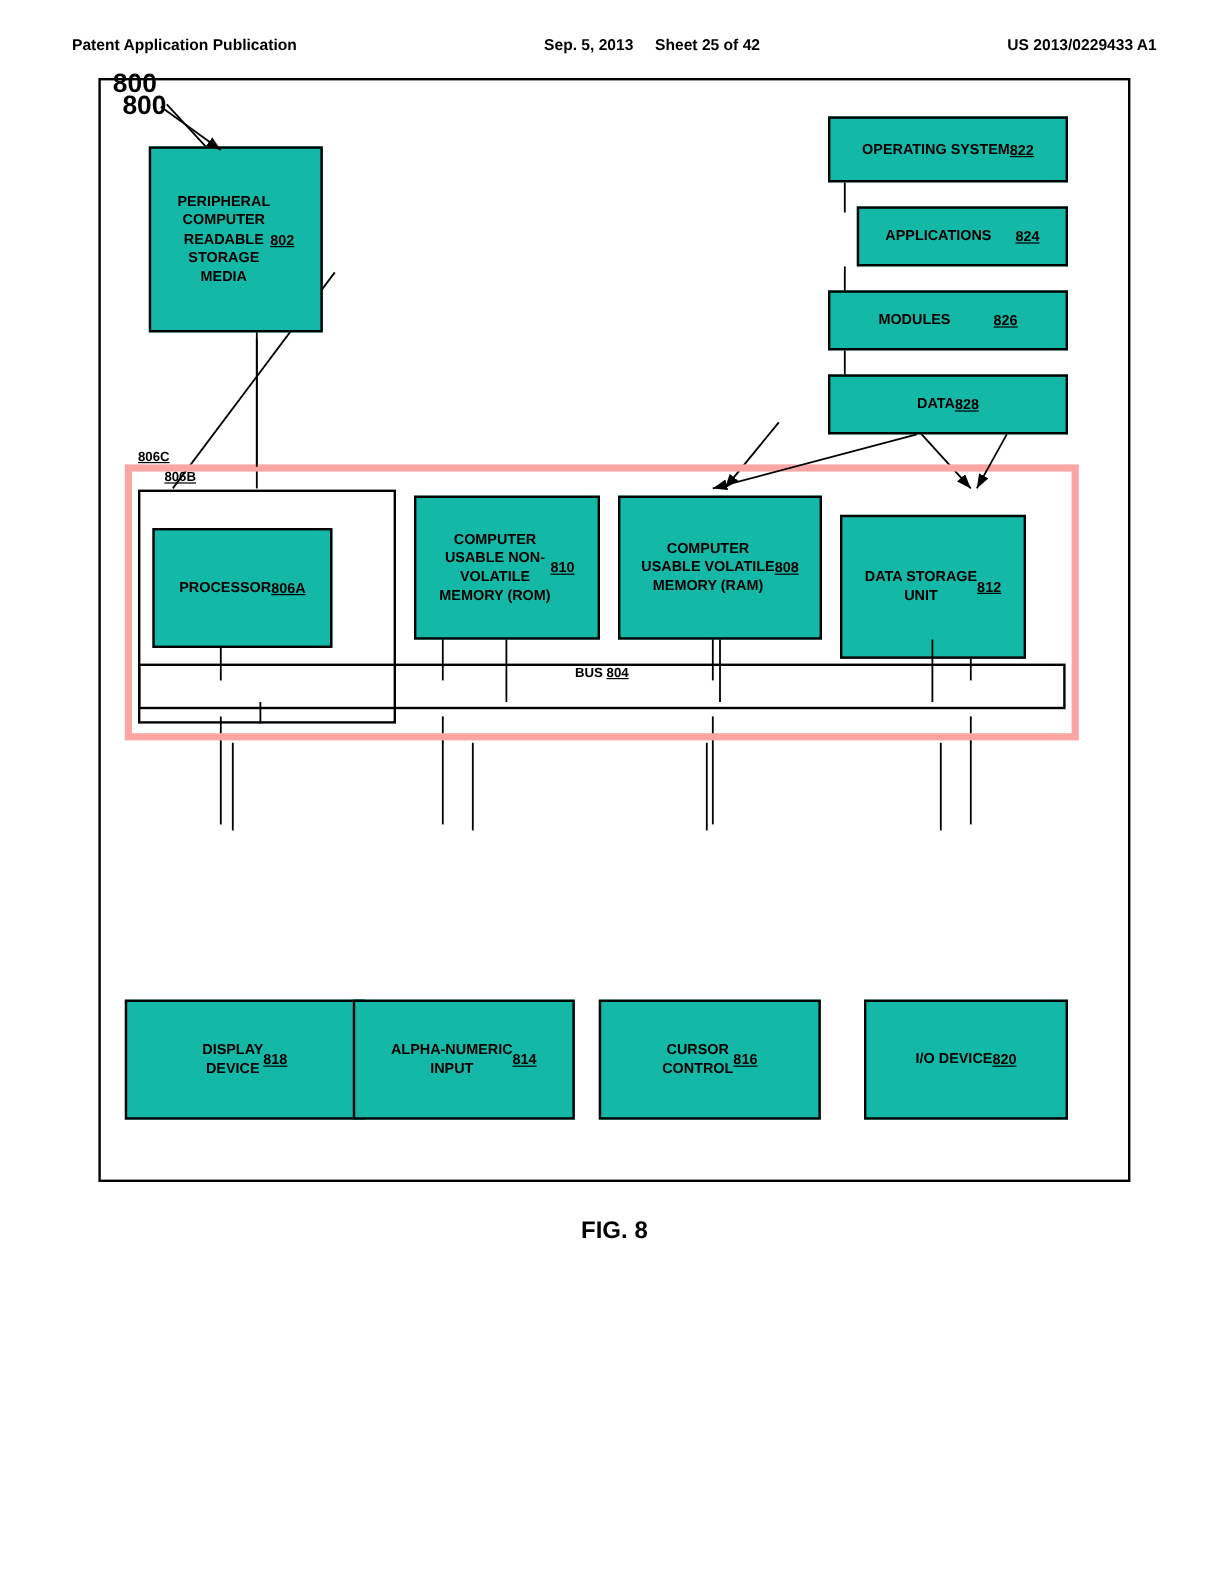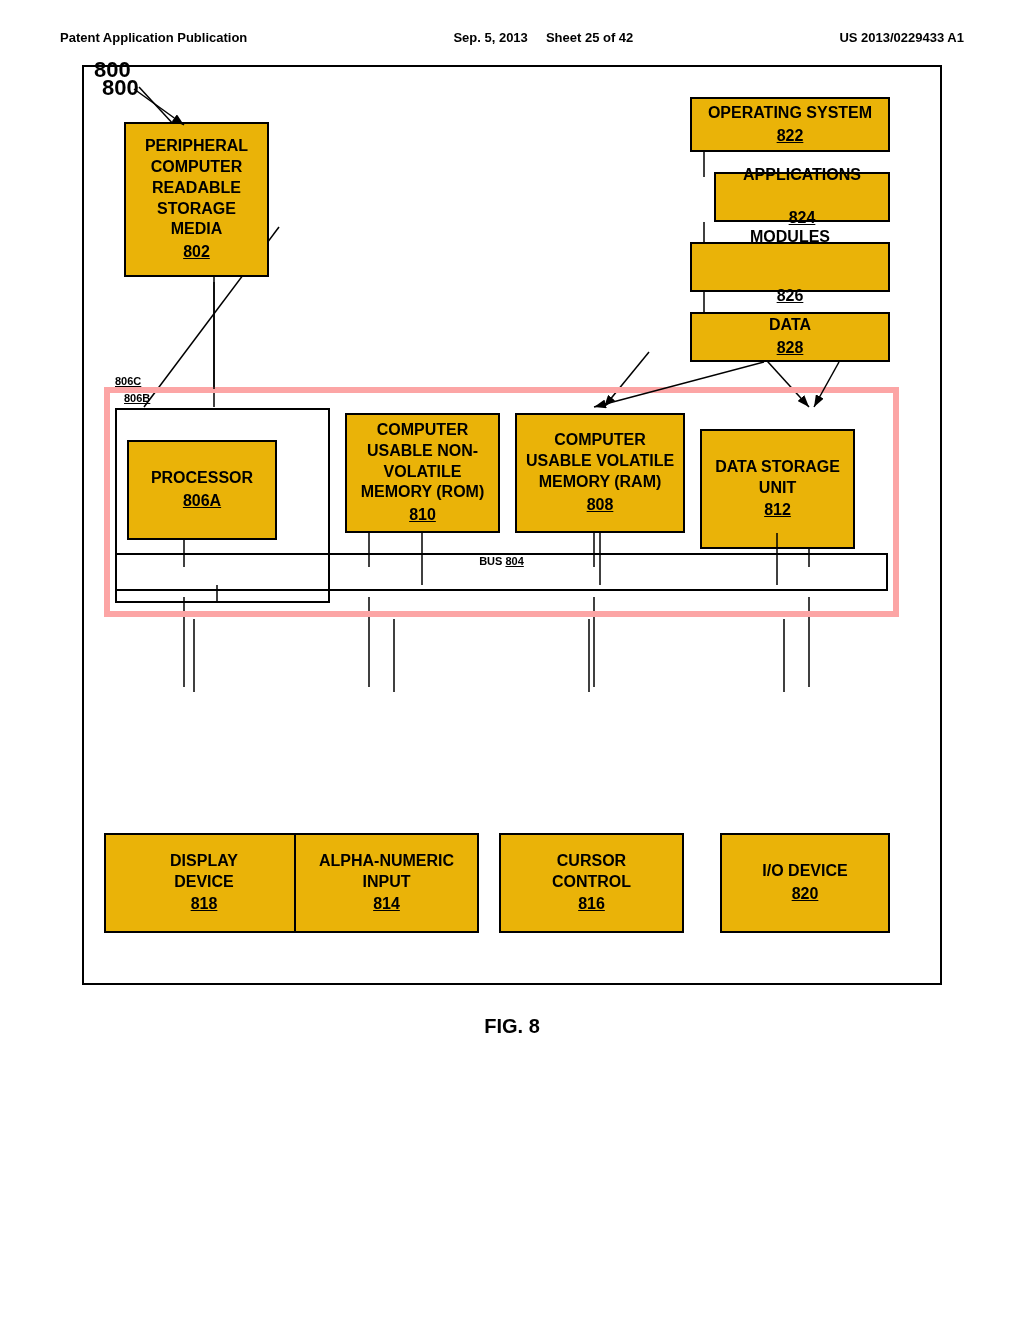--- a/index.html
+++ b/index.html
@@ -40,26 +40,26 @@
       width: 860px;
       height: 920px;
       margin: 20px auto 0 auto;
       border: 2px solid #000;
     }
 
     
     .box {
       position: absolute;
       border: 2px solid #000;
-      background: #eab308;
+      background: #14b8a6;
       text-align: center;
-      font-size: 16px;
+      font-size: 12px;
       font-weight: bold;
       display: flex;
-      flex-direction: column;
+      flex-direction: row;
       align-items: center;
       justify-content: center;
       padding: 4px 6px;
       line-height: 1.3;
     }
 
     .box .ref {
       text-decoration: underline;
       display: block;
       margin-top: 2px;
@@ -166,21 +166,21 @@
       <span>DATA</span>
       <span class="ref">828</span>
     </div>
 
     <div style="position:absolute; top:320px; left:20px; width:795px; height:230px; border:6px solid #fca5a5;">
 
       <div style="position:absolute; top:-18px; left:5px; font-size:11px; font-weight:bold; text-decoration:underline;">806C</div>
 
       <div style="position:absolute; top:15px; left:5px; width:215px; height:195px; border:2px solid #000;">
 
-        <div style="position:absolute; top:-18px; left:7px; font-size:11px; font-weight:bold; text-decoration:underline;">806B</div>
+        <div style="position:absolute; top:-18px; left:20px; font-size:11px; font-weight:bold; text-decoration:underline;">806B</div>
 
         <div class="box" style="position:absolute; top:30px; left:10px; width:150px; height:100px; border:2px solid #000;">
           <span>PROCESSOR</span>
           <span class="ref">806A</span>
         </div>
       </div>
 
       <div class="box" style="position:absolute; top:20px; left:235px; width:155px; height:120px;">
         <span>COMPUTER<br>USABLE NON-<br>VOLATILE<br>MEMORY (ROM)</span>
         <span class="ref">810</span>

